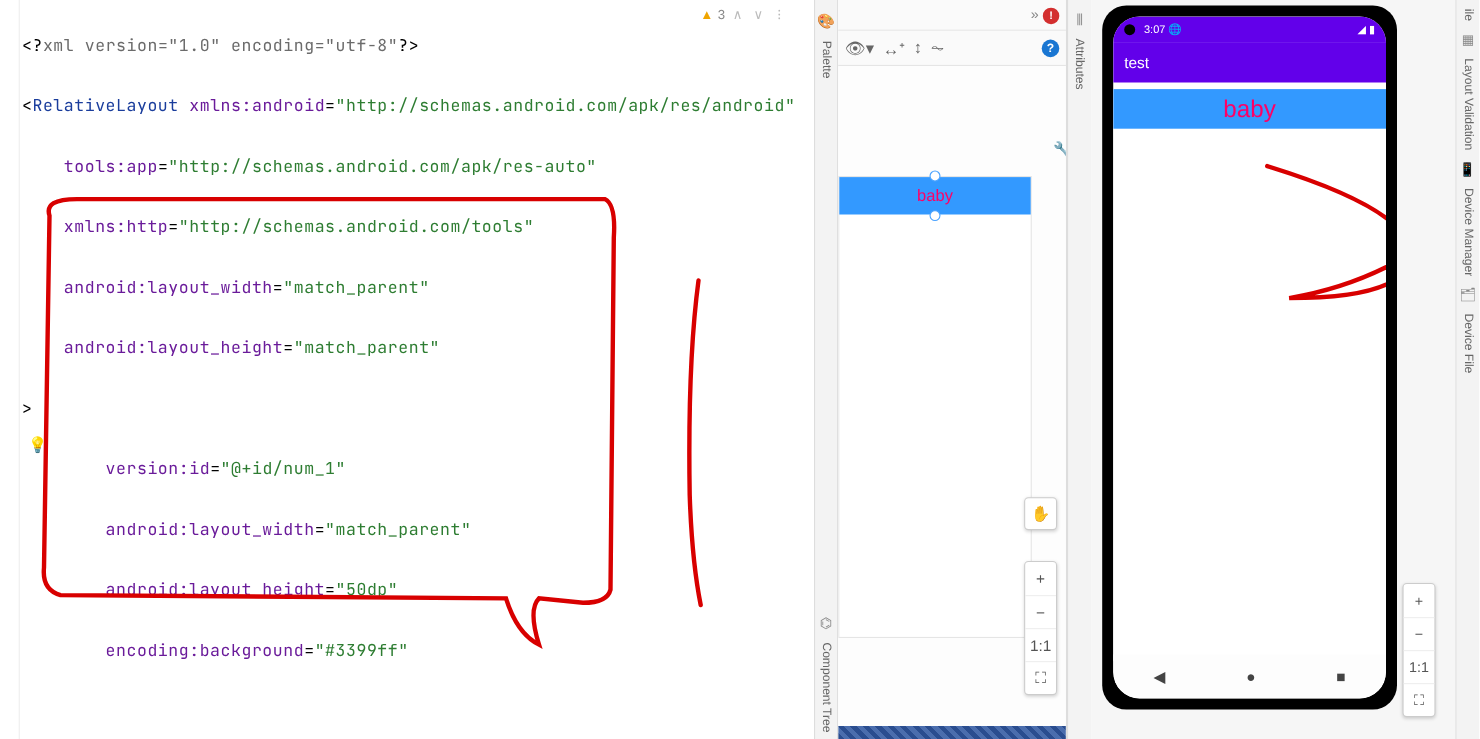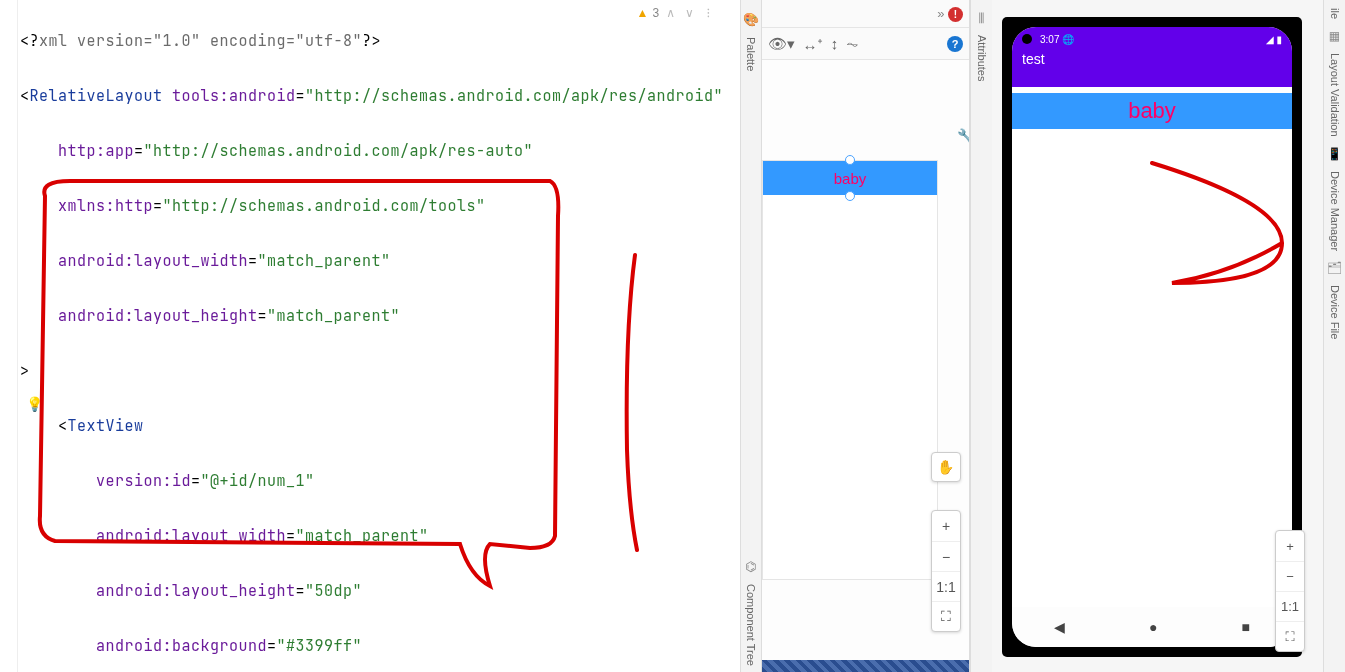--- a/index.html
+++ b/index.html
@@ -105,29 +105,29 @@
 }
 .floating-ctrl.hand { bottom:190px; height:30px; justify-content:center;}
 .floating-ctrl.zoom { bottom:40px; }
 .floating-ctrl div { width:100%; height:30px; display:flex; align-items:center; justify-content:center; border-top:1px solid #eee; font-size:14px; color:#555;}
 .floating-ctrl div:first-child { border-top:none;}
 .blueprint-bar { position:absolute; bottom:0; left:0; right:0; height:12px; background:repeating-linear-gradient(45deg,#2a4d8f,#2a4d8f 4px,#4a6dad 4px,#4a6dad 8px);}
 
 
 .emu-panel { flex:1; background:#f6f6f6; position:relative; }
 .phone {
-  position:absolute; left:10px; top:17px; width:300px; height:640px;
-  background:#000; border-radius:5px; padding:10px;
+  position:absolute; left:10px; top:5px; width:268px; height:640px;
+  background:#000; border-radius:22px; padding:10px;
 }
 .phone-screen {
   width:100%; height:100%; background:#fff; border-radius:24px; overflow:hidden; position:relative;
 }
 .status-bar { height:24px; background:#6200ea; color:#fff; display:flex; align-items:center; justify-content:space-between; padding:0 10px; font-size:10px;}
 .status-bar .left-camera { width:10px; height:10px; background:#000; border-radius:50%; margin-right:8px;}
-.app-bar { height:36px; background:#6200ea; color:#fff; display:flex; align-items:flex-start; padding:0 10px; font-size:14px;}
+.app-bar { height:36px; background:#6200ea; color:#fff; display:flex; align-items:center; padding:0 10px; font-size:14px;}
 .phone-body { background:#fff; height:calc(100% - 60px - 40px); position:relative;}
 .phone-banner { height:36px; background:#3399ff; margin-top:6px; display:flex; align-items:center; justify-content:center; color:#ff0066; font-size:22px;}
 .nav-bar { position:absolute; bottom:0; left:0; right:0; height:40px; background:#fdfdfd; display:flex; align-items:center; justify-content:space-around; color:#444; border-bottom-left-radius:24px; border-bottom-right-radius:24px;}
 .nav-bar span { font-size:14px; }
 .phone-red { position:absolute; pointer-events:none; }
 
 .emu-zoom {
   position:absolute; right:18px; bottom:20px; width:30px;
   border:1px solid #ccc; border-radius:4px; background:#fff;
   display:flex; flex-direction:column; box-shadow:0 1px 3px rgba(0,0,0,.15);
@@ -161,31 +161,30 @@
     <div class="warn-badge">
       <span class="warn-tri">▲</span>
       <span>3</span>
       <span class="arrow-btn">∧</span>
       <span class="arrow-btn">∨</span>
       <span class="gear-right">⁝</span>
     </div>
 
     <div class="code-area">
 <div class="code-line"><span class="t-punc">&lt;?</span><span class="t-xml">xml</span><span class="t-xml"> version="1.0" encoding="utf-8"</span><span class="t-punc">?&gt;</span></div>
-<div class="code-line"><span class="t-punc">&lt;</span><span class="t-tag">RelativeLayout</span><span class="t-ns"> tools:android</span><span class="t-eq">=</span><span class="t-str">"http://schemas.android.com/apk/res/android"</span></div>
-<div class="code-line">    <span class="t-ns">http:app</span><span class="t-eq">=</span><span class="t-str">"http://schemas.android.com/apk/res-auto"</span></div>
+<div class="code-line"><span class="t-punc">&lt;</span><span class="t-tag">RelativeLayout</span><span class="t-ns"> xmlns:android</span><span class="t-eq">=</span><span class="t-str">"http://schemas.android.com/apk/res/android"</span></div>
+<div class="code-line">    <span class="t-ns">tools:app</span><span class="t-eq">=</span><span class="t-str">"http://schemas.android.com/apk/res-auto"</span></div>
 <div class="code-line">    <span class="t-ns">xmlns:http</span><span class="t-eq">=</span><span class="t-str">"http://schemas.android.com/tools"</span></div>
 <div class="code-line">    <span class="t-ns">android:layout_width</span><span class="t-eq">=</span><span class="t-str">"match_parent"</span></div>
 <div class="code-line">    <span class="t-ns">android:layout_height</span><span class="t-eq">=</span><span class="t-str">"match_parent"</span></div>
 <div class="code-line"><span class="t-punc">&gt;</span></div>
-<div class="code-line">    <span class="t-punc">&lt;</span><span class="t-tag">TextView</span></div>
 <div class="code-line">        <span class="t-ns">version:id</span><span class="t-eq">=</span><span class="t-str">"@+id/num_1"</span></div>
 <div class="code-line">        <span class="t-ns">android:layout_width</span><span class="t-eq">=</span><span class="t-str">"match_parent"</span></div>
 <div class="code-line">        <span class="t-ns">android:layout_height</span><span class="t-eq">=</span><span class="t-str">"50dp"</span></div>
-<div class="code-line">        <span class="t-ns">android:background</span><span class="t-eq">=</span><span class="t-str">"#3399ff"</span></div>
+<div class="code-line">        <span class="t-ns">encoding:background</span><span class="t-eq">=</span><span class="t-str">"#3399ff"</span></div>
 
 
 
 
 
 
 
 
 
 

